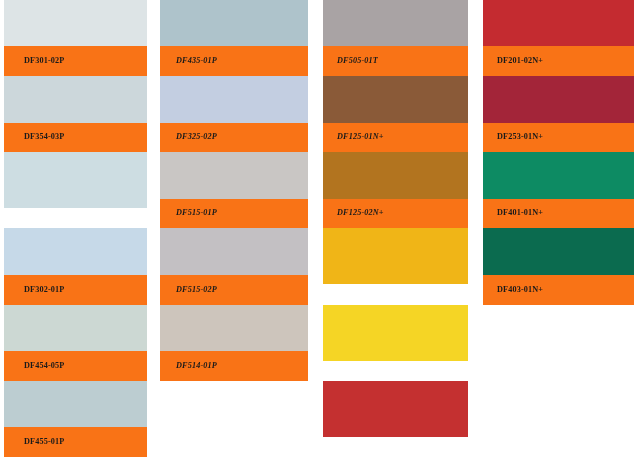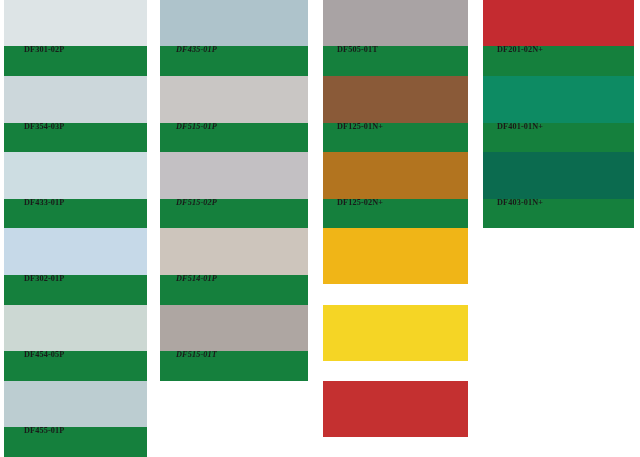--- a/index.html
+++ b/index.html
@@ -26,43 +26,43 @@
   .column {
     height: 457px;
     display: flex;
     flex-direction: column;
     box-sizing: border-box;
     background: #ffffff;
   }
 
   .col-0 { width: 157px; padding-left: 4px; padding-right: 10px; }
   .col-1 { width: 163px; padding-left: 3px; padding-right: 12px; }
-  .col-2 { width: 160px; padding-left: 3px; padding-right: 12px; }
+  .col-2 { width: 160px; padding-left: 3px; padding-right: 12px; font-style: italic; }
   .col-3 { width: 160px; padding-left: 3px; padding-right: 6px; }
 
   .swatch-cell {
     width: 100%;
     height: 76.1667px;
     display: flex;
     flex-direction: column;
     box-sizing: border-box;
   }
 
   .swatch-color {
     width: 100%;
     height: 56px;
     box-sizing: border-box;
   }
 
   .swatch-label-bar {
     width: 100%;
     height: 36px;
-    background: #15803d;
-    display: flex;
-    align-items: flex-start;
+    background: #f97316;
+    display: flex;
+    align-items: center;
     box-sizing: border-box;
   }
 
   .swatch-label {
     font-family: "Liberation Serif", "DejaVu Serif", serif;
     font-size: 8.2px;
     font-weight: bold;
     color: #1a1a1a;
     letter-spacing: 0.15px;
     white-space: nowrap;
@@ -88,23 +88,20 @@
       </div>
     </div>
     <div class="swatch-cell">
       <div class="swatch-color" style="background-color: rgb(204, 215, 219);"></div>
       <div class="swatch-label-bar">
         <span class="swatch-label">DF354-03P</span>
       </div>
     </div>
     <div class="swatch-cell">
       <div class="swatch-color" style="background-color: rgb(205, 221, 226);"></div>
-      <div class="swatch-label-bar">
-        <span class="swatch-label">DF433-01P</span>
-      </div>
     </div>
     <div class="swatch-cell">
       <div class="swatch-color" style="background-color: rgb(198, 217, 232);"></div>
       <div class="swatch-label-bar">
         <span class="swatch-label">DF302-01P</span>
       </div>
     </div>
     <div class="swatch-cell">
       <div class="swatch-color" style="background-color: rgb(204, 216, 211);"></div>
       <div class="swatch-label-bar">
@@ -120,43 +117,43 @@
   </div>
 
   <div class="column col-1">
     <div class="swatch-cell">
       <div class="swatch-color" style="background-color: rgb(174, 195, 203);"></div>
       <div class="swatch-label-bar">
         <span class="swatch-label">DF435-01P</span>
       </div>
     </div>
     <div class="swatch-cell">
+      <div class="swatch-color" style="background-color: rgb(195, 206, 225);"></div>
+      <div class="swatch-label-bar">
+        <span class="swatch-label">DF325-02P</span>
+      </div>
+    </div>
+    <div class="swatch-cell">
       <div class="swatch-color" style="background-color: rgb(201, 198, 196);"></div>
       <div class="swatch-label-bar">
         <span class="swatch-label">DF515-01P</span>
       </div>
     </div>
     <div class="swatch-cell">
       <div class="swatch-color" style="background-color: rgb(195, 192, 195);"></div>
       <div class="swatch-label-bar">
         <span class="swatch-label">DF515-02P</span>
       </div>
     </div>
     <div class="swatch-cell">
       <div class="swatch-color" style="background-color: rgb(205, 197, 188);"></div>
       <div class="swatch-label-bar">
         <span class="swatch-label">DF514-01P</span>
       </div>
     </div>
-    <div class="swatch-cell">
-      <div class="swatch-color" style="background-color: rgb(174, 166, 162);"></div>
-      <div class="swatch-label-bar">
-        <span class="swatch-label">DF515-01T</span>
-      </div>
-    </div>
   </div>
 
   <div class="column col-2">
     <div class="swatch-cell">
       <div class="swatch-color" style="background-color: rgb(169, 163, 164);"></div>
       <div class="swatch-label-bar">
         <span class="swatch-label">DF505-01T</span>
       </div>
     </div>
     <div class="swatch-cell">
@@ -183,20 +180,26 @@
   </div>
 
   <div class="column col-3">
     <div class="swatch-cell">
       <div class="swatch-color" style="background-color: rgb(196, 43, 48);"></div>
       <div class="swatch-label-bar">
         <span class="swatch-label">DF201-02N+</span>
       </div>
     </div>
     <div class="swatch-cell">
+      <div class="swatch-color" style="background-color: rgb(163, 37, 57);"></div>
+      <div class="swatch-label-bar">
+        <span class="swatch-label">DF253-01N+</span>
+      </div>
+    </div>
+    <div class="swatch-cell">
       <div class="swatch-color" style="background-color: rgb(13, 139, 99);"></div>
       <div class="swatch-label-bar">
         <span class="swatch-label">DF401-01N+</span>
       </div>
     </div>
     <div class="swatch-cell">
       <div class="swatch-color" style="background-color: rgb(11, 107, 79);"></div>
       <div class="swatch-label-bar">
         <span class="swatch-label">DF403-01N+</span>
       </div>

